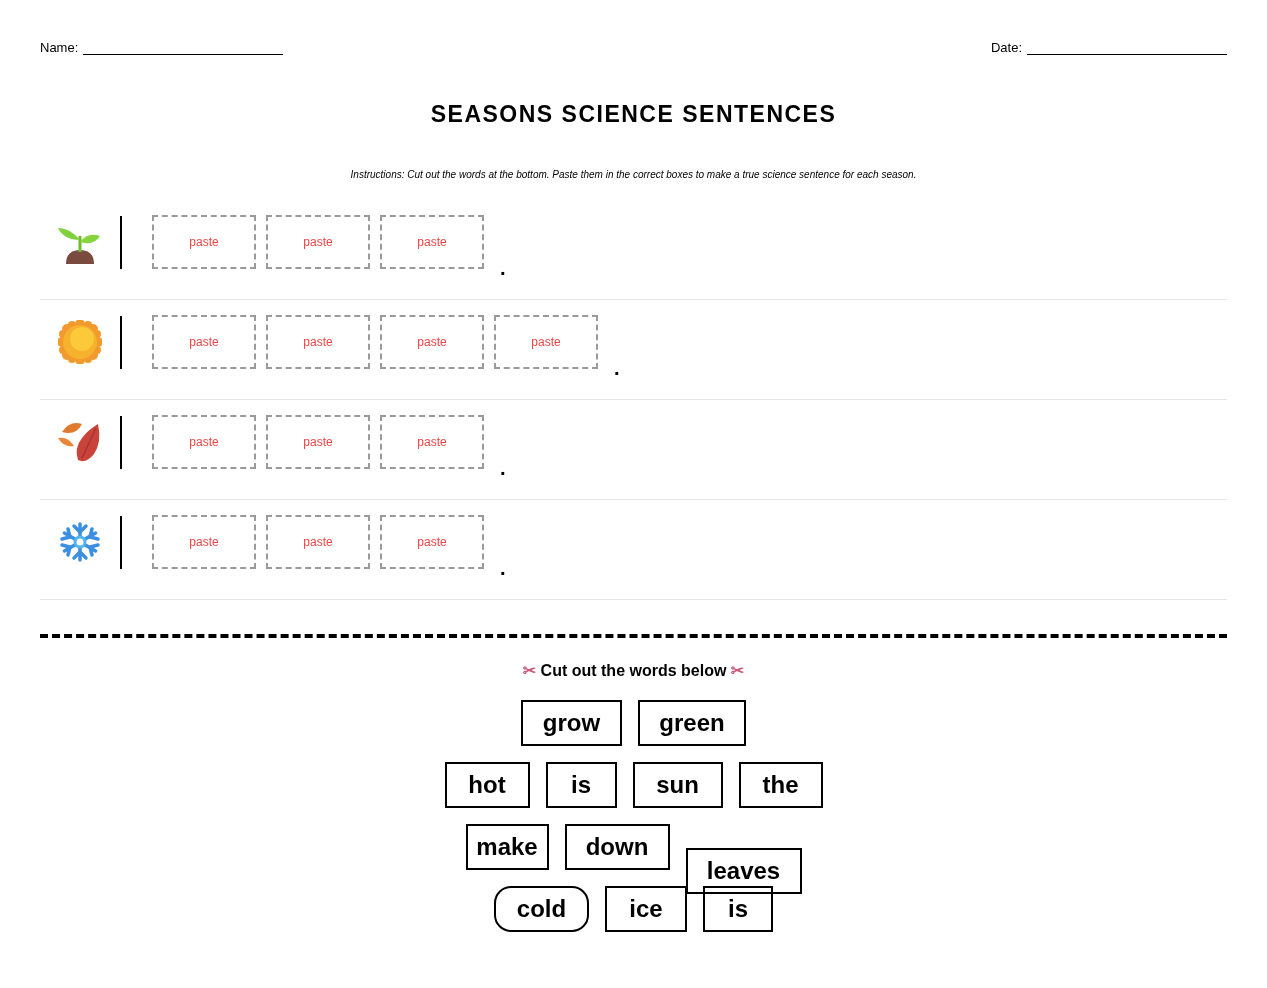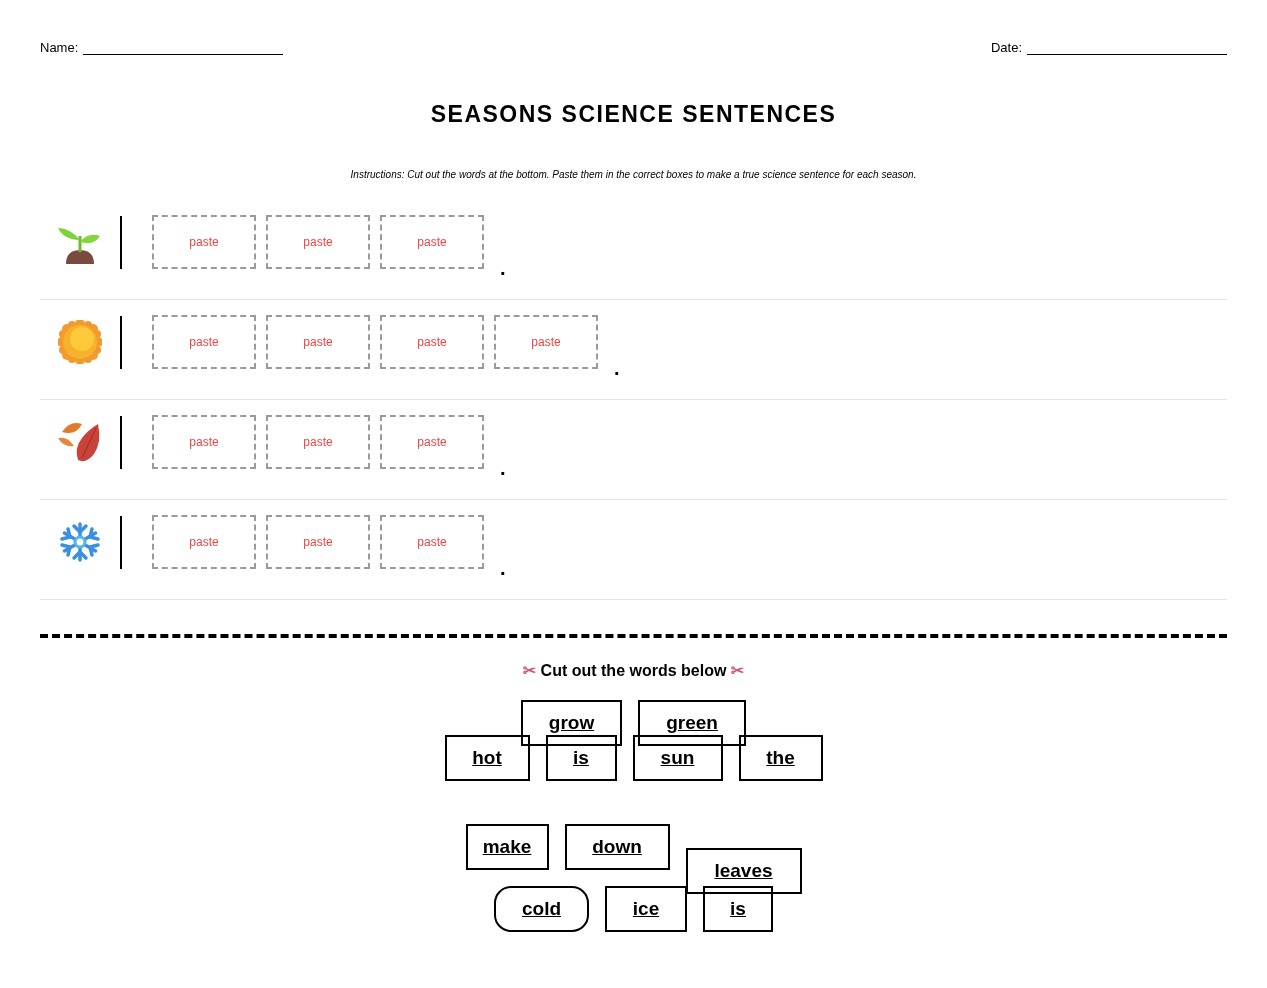--- a/index.html
+++ b/index.html
@@ -14,21 +14,21 @@
   .season-row { position: absolute; left: 0; width: 1187px; height: 100px; border-bottom: 1px solid #e6e6e6; box-sizing: border-box; }
   .season-icon { position: absolute; left: 18px; top: 20px; width: 44px; height: 44px; }
   .divider { position: absolute; left: 80px; top: 16px; width: 2px; height: 53px; background: #000; }
   .boxes { position: absolute; left: 112px; top: 15px; display: flex; align-items: flex-end; }
   .paste-box { width: 100px; height: 50px; border: 2px dashed #9a9a9a; margin-right: 10px; display: flex; align-items: center; justify-content: center; font-size: 12px; color: #ef4444; box-sizing: content-box; }
   .period { font-size: 20px; font-weight: bold; margin-left: 6px; line-height: 10px; position: relative; top: 4px; }
   .cut-line { position: absolute; top: 634px; left: 0; width: 1187px; border-top: 4px dashed #000; }
   .cut-label { position: absolute; top: 661px; left: 0; width: 1187px; text-align: center; font-size: 16px; font-weight: bold; }
   .scissors { color: #c55a7a; font-size: 16px; }
   .word-row { position: absolute; left: 0; width: 1187px; display: flex; justify-content: center; }
-  .word-card { height: 42px; border: 2px solid #000; display: flex; align-items: center; justify-content: center; font-size: 19px; font-weight: bold; margin: 0 8px; box-sizing: content-box; text-decoration: underline; }
+  .word-card { height: 42px; border: 2px solid #000; display: flex; align-items: center; justify-content: center; font-size: 24px; font-weight: bold; margin: 0 8px; box-sizing: content-box; }
 </style>
 </head>
 <body>
 
 <div class="page">
 
   <div class="header-row">
     <div class="name-field">
       <span>Name:</span>
       <span class="line"></span>
@@ -145,21 +145,21 @@
     <span class="scissors">✂</span>
     <span>Cut out the words below</span>
     <span class="scissors">✂</span>
   </div>
 
   <div class="word-row" style="top:700px;">
     <div class="word-card" style="width:97px;">grow</div>
     <div class="word-card" style="width:104px;">green</div>
   </div>
 
-  <div class="word-row" style="top:735px;">
+  <div class="word-row" style="top:762px;">
     <div class="word-card" style="width:81px;">hot</div>
     <div class="word-card" style="width:67px;">is</div>
     <div class="word-card" style="width:86px;">sun</div>
     <div class="word-card" style="width:80px;">the</div>
   </div>
 
   <div class="word-row" style="top:824px;">
     <div class="word-card" style="width:79px;">make</div>
     <div class="word-card" style="width:101px;">down</div>
     <div class="word-card" style="width:112px;margin-top:24px;">leaves</div>

